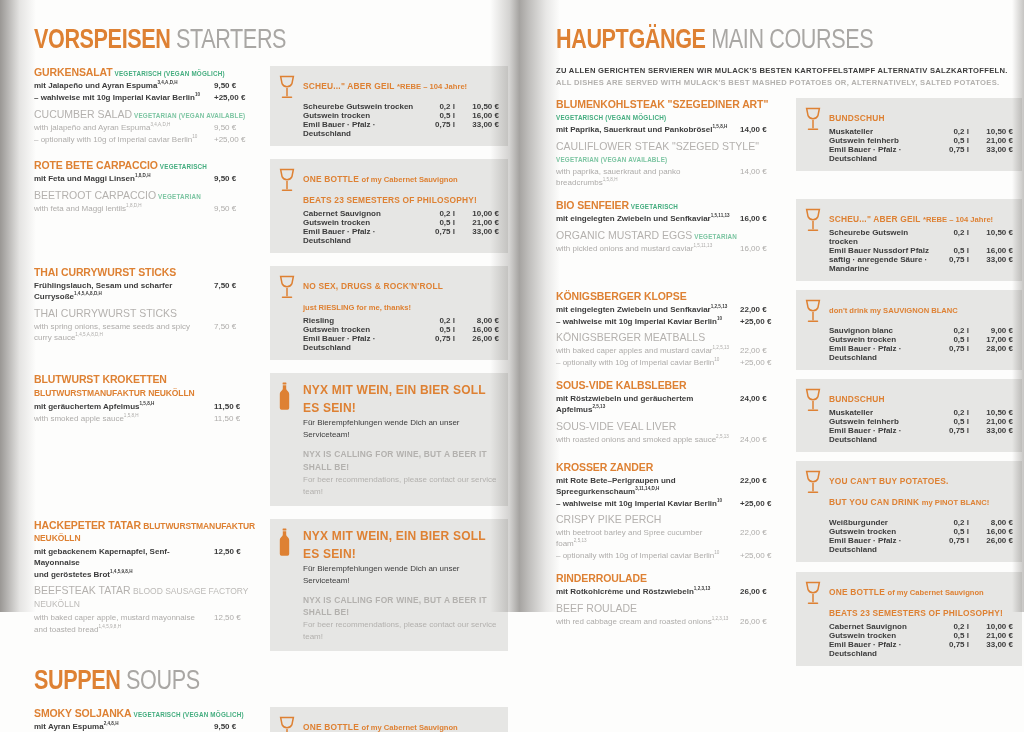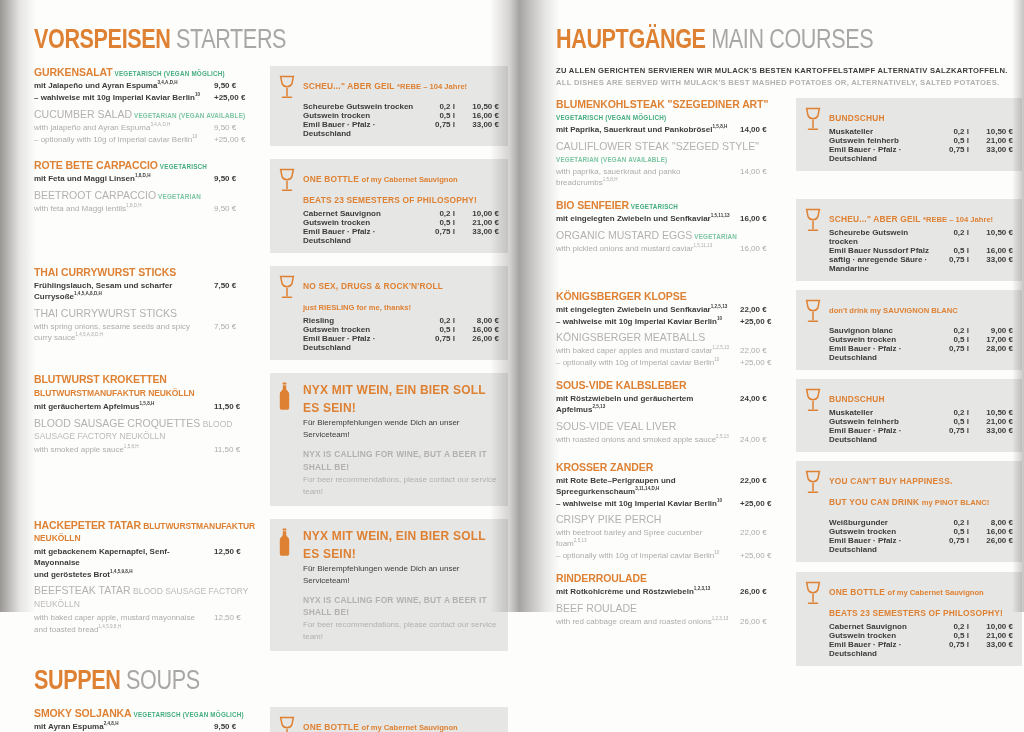--- a/index.html
+++ b/index.html
@@ -213,21 +213,20 @@
           </div>
         </div>
       </div>
       <div class="row">
         <div class="dish">
           <div class="d-name"><span>BLUTWURST KROKETTEN</span><span class="d-sub"> BLUTWURSTMANUFAKTUR NEUKÖLLN</span></div>
           <div class="d-line d-line-de">
             <span class="lt">mit geräuchertem Apfelmus<sup class="fn">1,5,8,H</sup></span>
             <span class="price price-de">11,50 €</span>
           </div>
-          <div class="d-name-en"><span>BLOOD SAUSAGE CROQUETTES</span><span class="d-sub-en"> BLOOD SAUSAGE FACTORY NEUKÖLLN</span></div>
           <div class="d-line d-line-en">
             <span class="lt">with smoked apple sauce<sup class="fn">1,5,8,H</sup></span>
             <span class="price price-en">11,50 €</span>
           </div>
         </div>
         <div class="box beer-box">
           <div class="box-icon">
             <svg width="13" height="28" viewBox="0 0 13 28" fill="#DE8133">
               <rect x="4.6" y="0.5" width="3.8" height="2" rx="0.6"></rect>
               <path d="M4.8 3.2 h3.4 v3.4 c0 2.2 3 2.8 3 5.6 V26 a1.7 1.7 0 0 1 -1.7 1.7 H3.5 A1.7 1.7 0 0 1 1.8 26 V12.2 C1.8 9.4 4.8 8.8 4.8 6.6 Z"></path>
@@ -502,21 +501,21 @@
         </div>
         <div class="box">
           <div class="box-icon">
             <svg width="18" height="24" viewBox="0 0 24 32" fill="none" stroke="#DE8133" stroke-width="2" stroke-linecap="round">
               <path d="M3.5 2 H20.5 L18.6 11.5 A7.3 7.3 0 0 1 5.4 11.5 Z"></path>
               <line x1="12" y1="18" x2="12" y2="27.5"></line>
               <line x1="6" y1="29.5" x2="18" y2="29.5"></line>
             </svg>
           </div>
           <div class="box-body">
-            <div class="bt-line"><span class="bt-c">YOU CAN'T BUY HAPPINESS.</span></div>
+            <div class="bt-line"><span class="bt-c">YOU CAN'T BUY POTATOES.</span></div>
             <div class="bt-line"><span class="bt-c">BUT YOU CAN DRINK </span><span class="bt-b">my PINOT BLANC!</span></div>
             <div class="bt-gap"></div>
             <div class="w-row">
               <span class="w-name">Weißburgunder</span>
               <span class="w-vol">0,2 l</span>
               <span class="w-price">8,00 €</span>
             </div>
             <div class="w-row">
               <span class="w-name">Gutswein trocken</span>
               <span class="w-vol">0,5 l</span>

